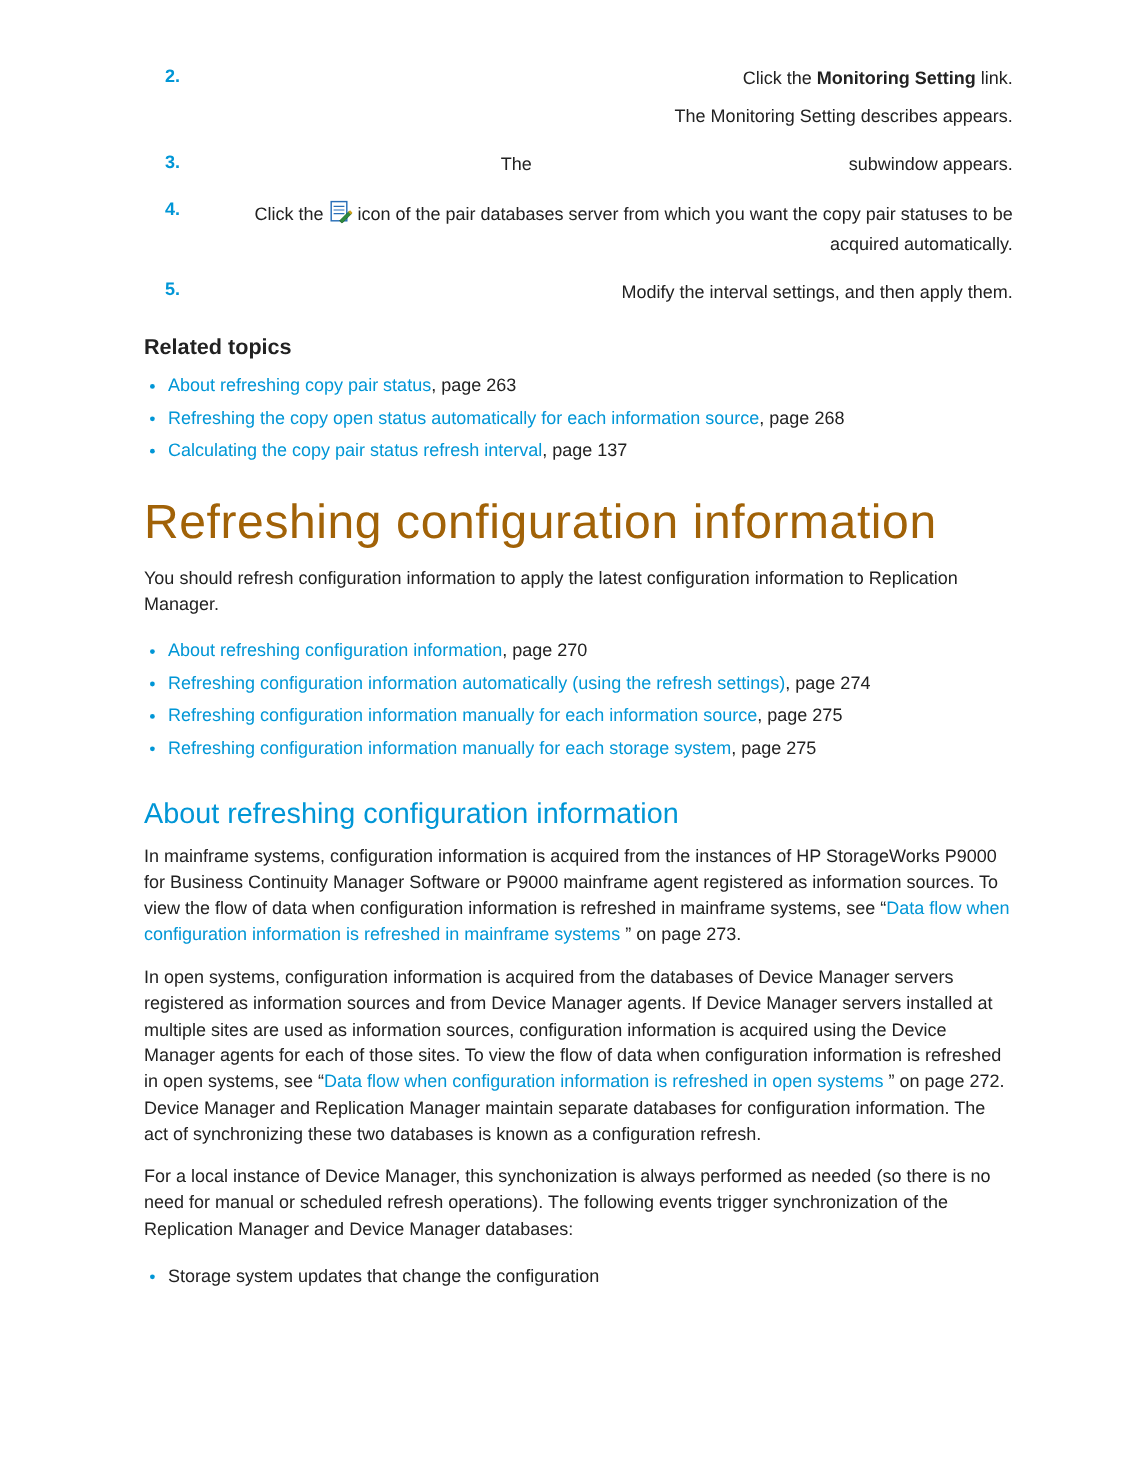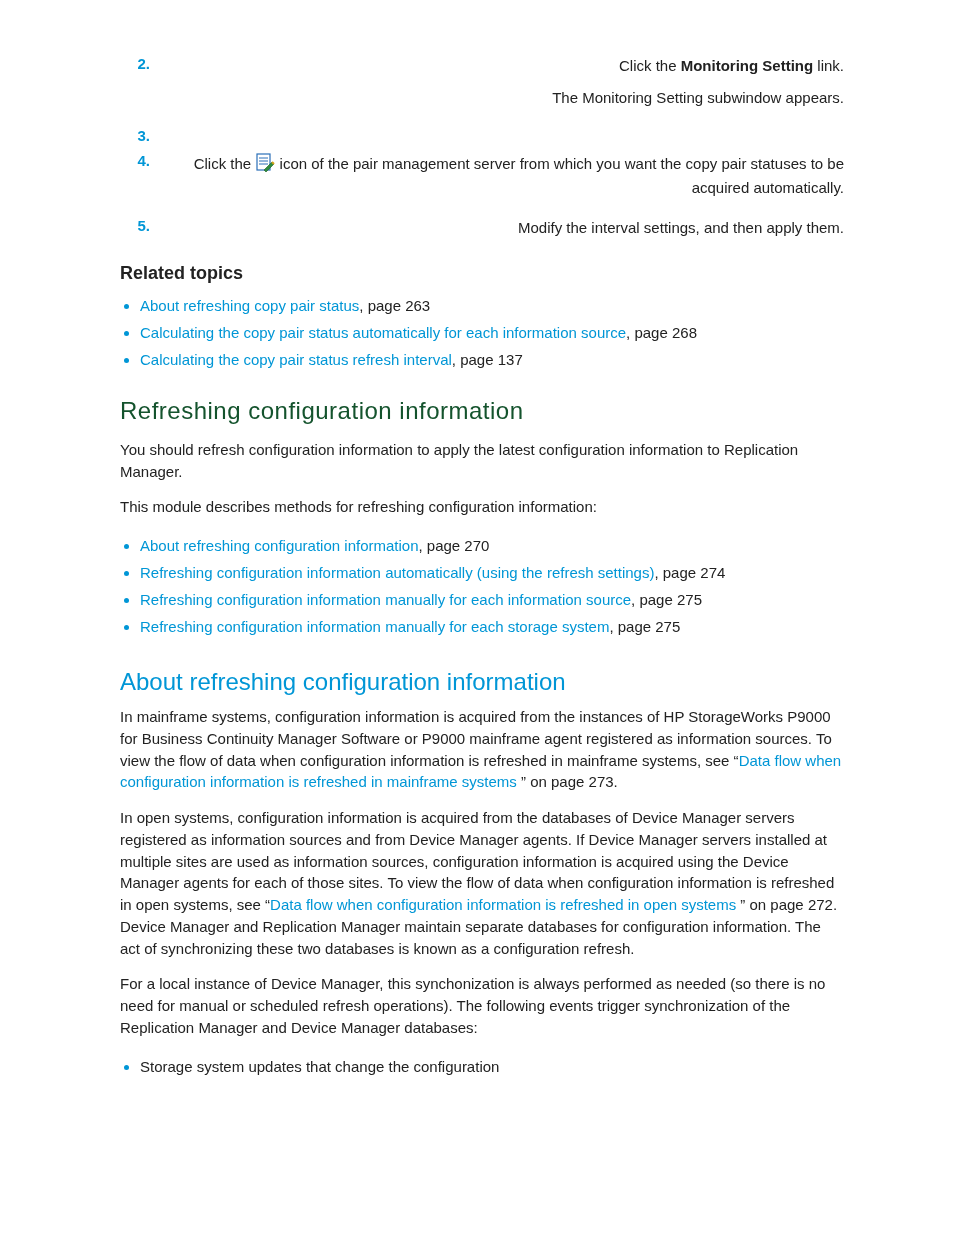--- a/index.html
+++ b/index.html
@@ -54,23 +54,23 @@
   }
   .bullets li::marker {
     color: #0096d6;
   }
   a.link, .link {
     color: #0096d6;
     text-decoration: none;
     margin-top: 48px;
   }
   h1.section {
-    color: #14532d;
+    color: #a16207;
     font-weight: 300;
-    font-size: 24px;
+    font-size: 40px;
     margin: 24px 0 14px 0;
     letter-spacing: 0.5px;
   }
   h2.subsection {
     color: #0096d6;
     font-weight: 400;
     font-size: 24px;
     margin: 28px 0 10px 0;
   }
   p.body {
@@ -84,61 +84,61 @@
 </style>
 </head>
 <body>
 
 <div class="page">
 
   <div class="step">
     <div class="step-num">2.</div>
     <div class="step-body">
       <p><span>Click the </span><span class="bold">Monitoring Setting</span><span> link.</span></p>
-      <p>The Monitoring Setting subwindow appears.</p>
+      <p>The Monitoring Setting describes appears.</p>
     </div>
   </div>
 
   <div class="step">
     <div class="step-num">3.</div>
     <div class="step-body">
+      <p><span>The </span><span style="display:inline-block;width:260px"></span><span>subwindow appears.</span></p>
     </div>
   </div>
 
   <div class="step">
     <div class="step-num">4.</div>
     <div class="step-body">
       <p><span>Click the </span><span class="icon-edit"><svg width="20" height="20" viewBox="0 0 20 20">
               <rect x="2" y="2" width="13" height="16" fill="#fff" stroke="#2a6fb8" stroke-width="1.2"></rect>
               <path d="M4 6 h9 M4 9 h9 M4 12 h9" stroke="#2a6fb8" stroke-width="1"></path>
               <path d="M9 18 L17 10 L19 12 L11 20 Z" fill="#2e8b3d" stroke="#1a5c22" stroke-width="0.6"></path>
               <path d="M17 10 L19 12" stroke="#d4a017" stroke-width="2"></path>
-            </svg></span><span> icon of the pair management server from which you want the copy pair statuses to be acquired automatically.</span></p>
+            </svg></span><span> icon of the pair databases server from which you want the copy pair statuses to be acquired automatically.</span></p>
     </div>
   </div>
 
   <div class="step">
     <div class="step-num">5.</div>
     <div class="step-body">
       <p>Modify the interval settings, and then apply them.</p>
     </div>
   </div>
 
   <div>
     <div class="related-heading">Related topics</div>
     <ul class="bullets">
       <li><a class="link">About refreshing copy pair status</a><span>, page 263</span></li>
-      <li><a class="link">Calculating the copy pair status automatically for each information source</a><span>, page 268</span></li>
+      <li><a class="link">Refreshing the copy open status automatically for each information source</a><span>, page 268</span></li>
       <li><a class="link">Calculating the copy pair status refresh interval</a><span>, page 137</span></li>
     </ul>
   </div>
 
   <h1 class="section">Refreshing configuration information</h1>
   <p class="body">You should refresh configuration information to apply the latest configuration information to Replication Manager.</p>
-  <p class="body">This module describes methods for refreshing configuration information:</p>
   <ul class="bullets">
     <li><a class="link">About refreshing configuration information</a><span>, page 270</span></li>
     <li><a class="link">Refreshing configuration information automatically (using the refresh settings)</a><span>, page 274</span></li>
     <li><a class="link">Refreshing configuration information manually for each information source</a><span>, page 275</span></li>
     <li><a class="link">Refreshing configuration information manually for each storage system</a><span>, page 275</span></li>
   </ul>
 
   <h2 class="subsection">About refreshing configuration information</h2>
   <p class="body"><span>In mainframe systems, configuration information is acquired from the instances of HP StorageWorks P9000 for Business Continuity Manager Software or P9000 mainframe agent registered as information sources. To view the flow of data when configuration information is refreshed in mainframe systems, see “</span><a class="link">Data flow when configuration information is refreshed in mainframe systems </a><span>” on page 273.</span></p>
   <p class="body"><span>In open systems, configuration information is acquired from the databases of Device Manager servers registered as information sources and from Device Manager agents. If Device Manager servers installed at multiple sites are used as information sources, configuration information is acquired using the Device Manager agents for each of those sites. To view the flow of data when configuration information is refreshed in open systems, see “</span><a class="link">Data flow when configuration information is refreshed in open systems  </a><span>” on page 272. Device Manager and Replication Manager maintain separate databases for configuration information. The act of synchronizing these two databases is known as a </span><span class="italic">configuration refresh</span><span>.</span></p>

